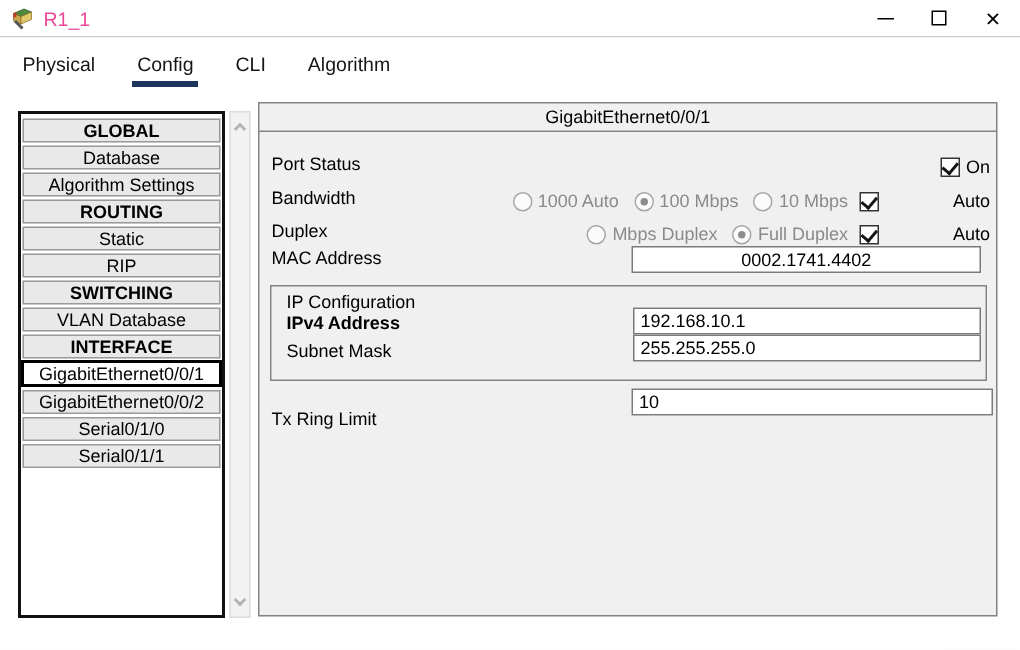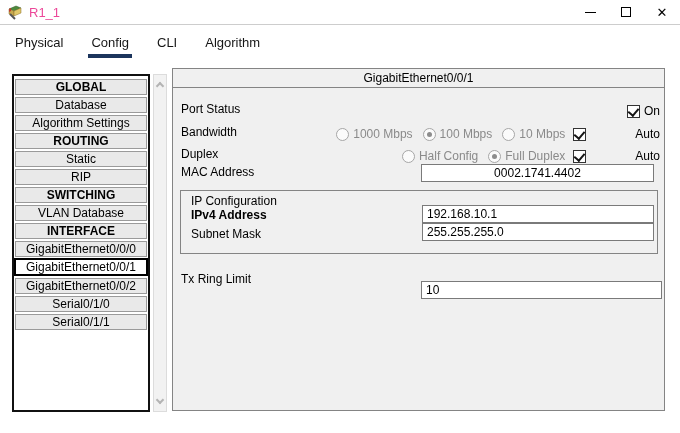--- a/index.html
+++ b/index.html
@@ -67,21 +67,21 @@
   .cb input:checked + .box::after { content:""; position:absolute; left:2px; top:0;
         width:5px; height:8px; border-right:2px solid #151515; border-bottom:2px solid #151515;
         transform:rotate(40deg); }
   .radio .circle { position:absolute; inset:0; background:#fbfbfb; border:1px solid #a6a6a6; border-radius:50%; }
   .radio input:checked + .circle::after { content:""; position:absolute; left:3px; top:3px;
         width:5px; height:5px; border-radius:50%; background:#8d8d8d; }
 
   .txt { position:absolute; height:18px; border:1px solid #7a7a7a; background:#fff;
          font:12px "Liberation Sans", sans-serif; padding:0 4px; color:#000; }
   .mac-input { top:95px; left:248px; right:10px;text-align:center; }
-  .tx-input  { top:212px; left:248px; right:2px; }
+  .tx-input  { top:190px; left:248px; right:2px; }
 
   .group { position:absolute; left:7px; right:6px; top:121px; height:64px; border:1px solid #848484; }
   .group-title { position:absolute; left:10px; top:3px; }
   .lbl-ipv4   { position:absolute; left:10px; top:17px;font-weight:bold; }
   .lbl-subnet { position:absolute; left:10px; top:36px; }
   .ipv4-input   { top:14px; left:241px; right:3px; }
   .subnet-input { top:32px; left:241px; right:3px; }
 </style>
 </head>
 <body>
@@ -122,21 +122,20 @@
   <div class="sidebar">
     <div class="side-btn header">GLOBAL</div>
     <div class="side-btn">Database</div>
     <div class="side-btn">Algorithm Settings</div>
     <div class="side-btn header">ROUTING</div>
     <div class="side-btn">Static</div>
     <div class="side-btn">RIP</div>
     <div class="side-btn header">SWITCHING</div>
     <div class="side-btn">VLAN Database</div>
     <div class="side-btn header">INTERFACE</div>
-    <div class="side-btn">GigabitEthernet0/0/0</div>
     <div class="side-btn selected">GigabitEthernet0/0/1</div>
     <div class="side-btn">GigabitEthernet0/0/2</div>
     <div class="side-btn">Serial0/1/0</div>
     <div class="side-btn">Serial0/1/1</div>
   </div>
 
   <div class="scrollbar">
     <i class="chev up"></i>
     <i class="chev down"></i>
   </div>
@@ -156,21 +155,21 @@
     </div>
 
     <div class="row row-bw">
       <span>Bandwidth</span>
       <span class="right-group">
         <span class="opt">
           <span class="radio">
             <input type="radio" name="bw" disabled="" style="">
               <i class="circle"></i>
           </span>
-          <span class="opt-label">1000 Mbps</span>
+          <span class="opt-label">1000 Auto</span>
         </span>
         <span class="opt">
           <span class="radio">
             <input type="radio" name="bw" disabled="" checked="" style="">
               <i class="circle"></i>
           </span>
           <span class="opt-label">100 Mbps</span>
         </span>
         <span class="opt">
           <span class="radio">
@@ -190,21 +189,21 @@
     </div>
 
     <div class="row row-duplex">
       <span>Duplex</span>
       <span class="right-group">
         <span class="opt">
           <span class="radio">
             <input type="radio" name="dx" disabled="" style="">
               <i class="circle"></i>
           </span>
-          <span class="opt-label">Half Config</span>
+          <span class="opt-label">Mbps Duplex</span>
         </span>
         <span class="opt">
           <span class="radio">
             <input type="radio" name="dx" disabled="" checked="" style="">
               <i class="circle"></i>
           </span>
           <span class="opt-label">Full Duplex</span>
         </span>
         <span class="auto">
           <span class="cb">

